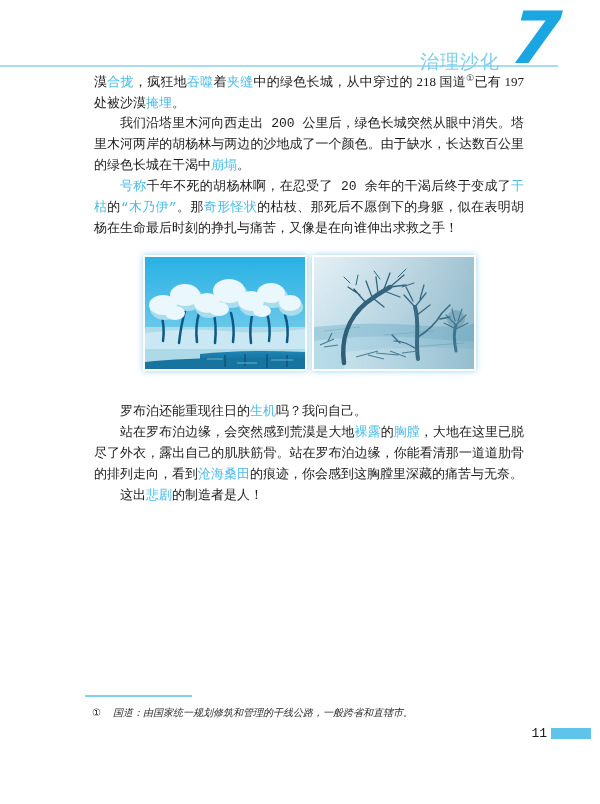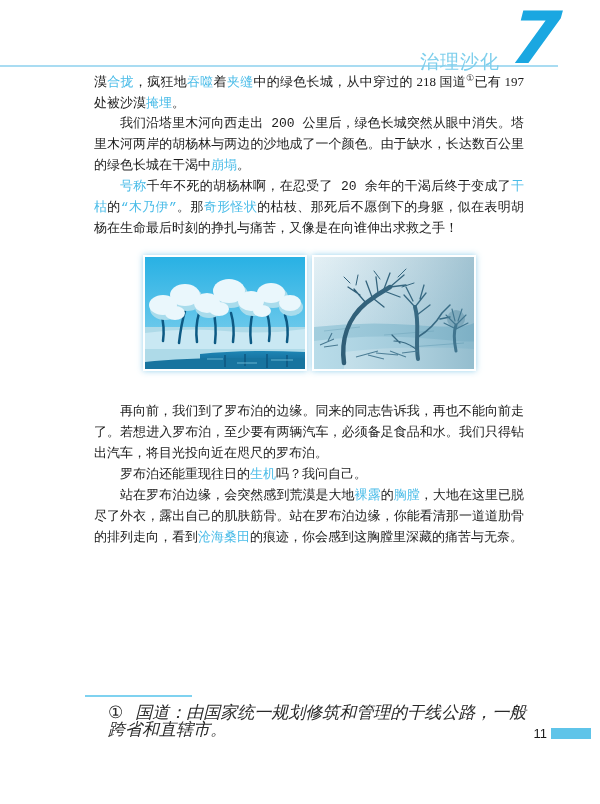--- a/index.html
+++ b/index.html
@@ -42,29 +42,29 @@
   .photo {
     background:#ffffff; padding:2px; line-height:0;
     box-shadow:0 0 6px rgba(140,205,235,0.9);
   }
   
   .footnote-rule {
     position:absolute; left:85px; top:695px; width:107px; height:1.5px;
     background:#7fd2f0;
   }
   .footnote {
-    position:absolute; left:108px; top:704px; width:420px;
-    font-size:17px; font-style:italic; color:#2a2a2a; line-height:17px;
+    position:absolute; left:92px; top:704px; width:420px;
+    font-size:10px; font-style:italic; color:#2a2a2a; line-height:17px;
   }
   .footnote .fn-marker { margin-right:12px; font-style:normal; }
   
   .page-number {
     position:absolute; left:527px; top:726px; width:20px; text-align:right;
     font-size:13px; color:#1b1b1b;
-    font-family:Liberation Sans, sans-serif;
+    font-family:Liberation Mono, monospace;
   }
   .page-number-bar {
     position:absolute; left:551px; top:728px; width:40px; height:11px;
     background:#5fc4e9;
   }
 </style>
 </head>
 <body>
 
 <div class="page">
@@ -190,23 +190,23 @@
           <g stroke="#3a6c85" stroke-width="1.1" opacity="0.9">
             <path d="M42 100 L64 94 M54 98 L70 102 M62 96 L84 98 M76 94 L92 100 M88 96 L104 94"></path>
             <path d="M6 88 L20 82 M10 90 L24 88 M14 84 L18 76"></path>
           </g>
           <rect width="160" height="112" fill="url(#edgeR)" opacity="0.45"></rect>
         </svg>
       </figure>
     </div>
 
     <div id="para-bottom">
-        <p class="indent"><span>再向前，我们到了罗布泊的边缘。同来的同志告诉我，再也不能向前走了。若想进入罗布泊，至少要有两辆汽车，必须备足食品和水。我们只得钻出汽车，将目光投向近在咫尺的罗布泊。</span></p>
         <p class="indent"><span>罗布泊还能重现往日的</span><span class="hl">生机</span><span>吗？我问自己。</span></p>
         <p class="indent"><span>站在罗布泊边缘，会突然感到荒漠是大地</span><span class="hl">裸露</span><span>的</span><span class="hl">胸膛</span><span>，大地在这里已脱尽了外衣，露出自己的肌肤筋骨。站在罗布泊边缘，你能看清那一道道肋骨的排列走向，看到</span><span class="hl">沧海桑田</span><span>的痕迹，你会感到这胸膛里深藏的痛苦与无奈。</span></p>
+        <p class="indent"><span>这出</span><span class="hl">悲剧</span><span>的制造者是人！</span></p>
       </div>
   </div>
 
   <div class="footnote-rule"></div>
   <div class="footnote">
     <span class="fn-marker">①</span><span>国道：由国家统一规划修筑和管理的干线公路，一般跨省和直辖市。</span>
   </div>
 
   <span class="page-number">11</span>
   <div class="page-number-bar"></div>

